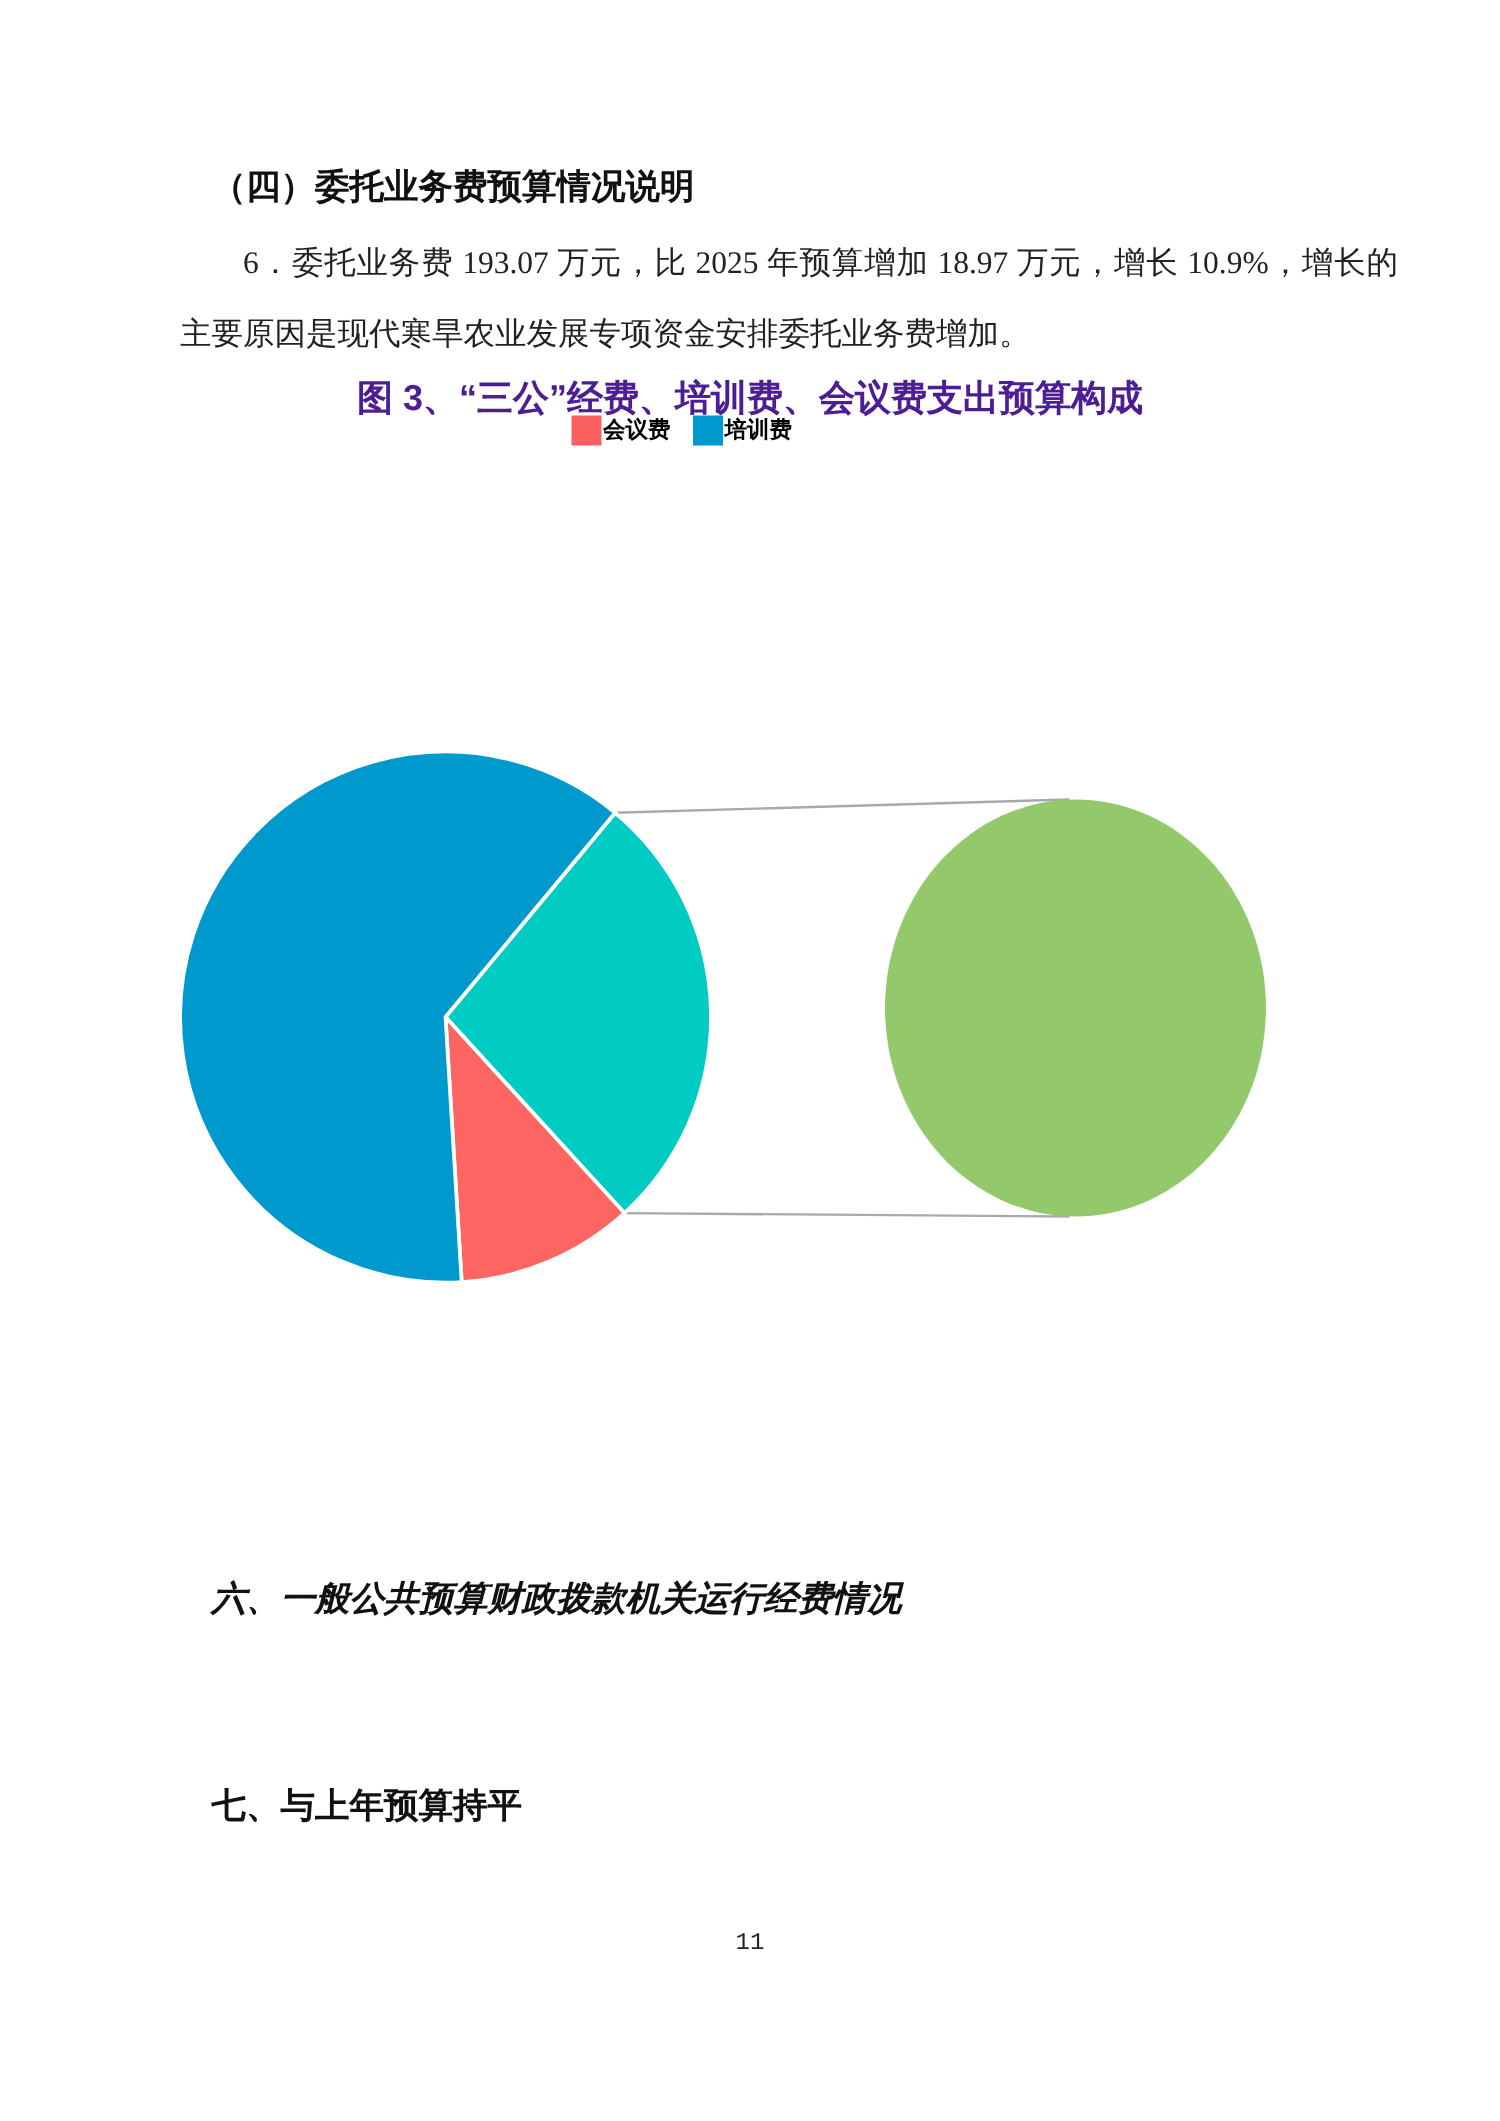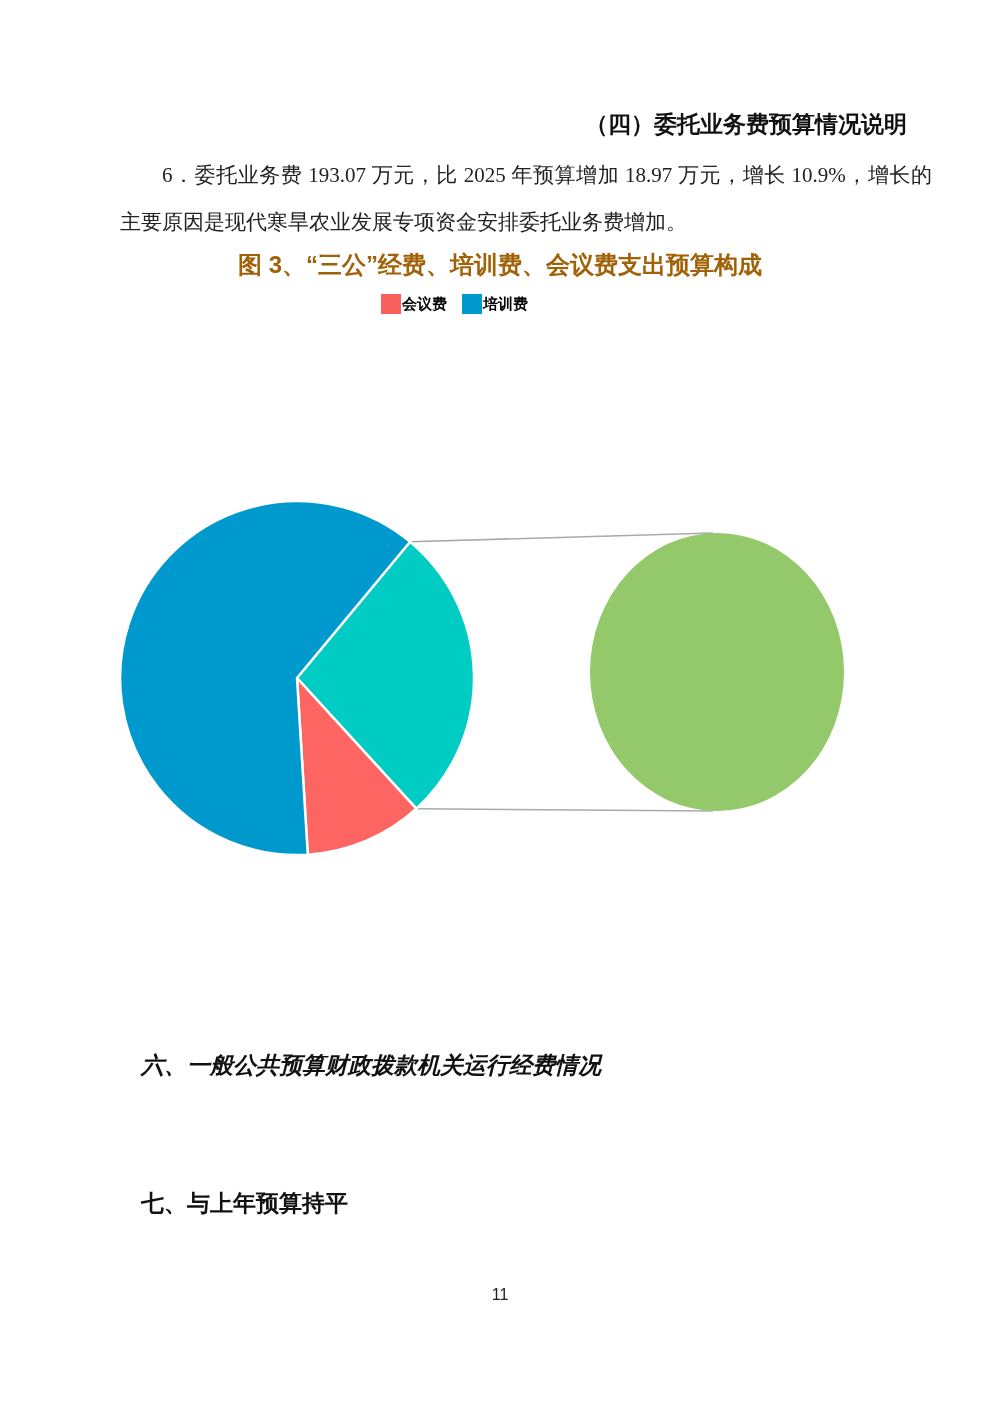--- a/index.html
+++ b/index.html
@@ -40,27 +40,27 @@
     font-family: "Liberation Serif", "DejaVu Serif", serif;
   }
   .chart-title {
     position: absolute;
     left: 0;
     top: 249px;
     width: 1000px;
     text-align: center;
     font-size: 24px;
     font-weight: 700;
-    color: #a16207;
+    color: #4c1d95;
     font-family: "Liberation Sans", "DejaVu Sans", sans-serif;
   }
   .chart-legend {
     position: absolute;
     left: 0;
-    top: 293px;
+    top: 276px;
     width: 909px;
     font-family: "Liberation Sans", "DejaVu Sans", sans-serif;
   }
   .legend-row {
     display: flex;
     justify-content: center;
     align-items: center;
     column-gap: 15px;
     margin-bottom: 9px;
   }
@@ -90,29 +90,29 @@
     height: 560px;
   }
   .page-number {
     position: absolute;
     left: 0;
     top: 1286px;
     width: 1000px;
     text-align: center;
     font-size: 16px;
     color: #222;
-    font-family: Liberation Sans, sans-serif;
+    font-family: Liberation Mono, monospace;
   }
 </style>
 </head>
 <body>
 
 <div class="page">
 
-  <div class="doc-heading" style="top:109px;text-align:right;">（四）委托业务费预算情况说明</div>
+  <div class="doc-heading" style="top:109px;">（四）委托业务费预算情况说明</div>
 
   <div class="doc-para" style="top:152px;margin-left:25px;">6．委托业务费 193.07 万元，比 2025 年预算增加 18.97 万元，增长 10.9%，增长的主要原因是现代寒旱农业发展专项资金安排委托业务费增加。</div>
 
   <div class="chart-title">图 3、“三公”经费、培训费、会议费支出预算构成</div>
 
   <div class="chart-legend">
       <div class="legend-row">
         <span class="legend-item">
           <span class="legend-swatch" style="background: rgb(251, 96, 96);"></span>
           <span class="legend-label">会议费</span>

